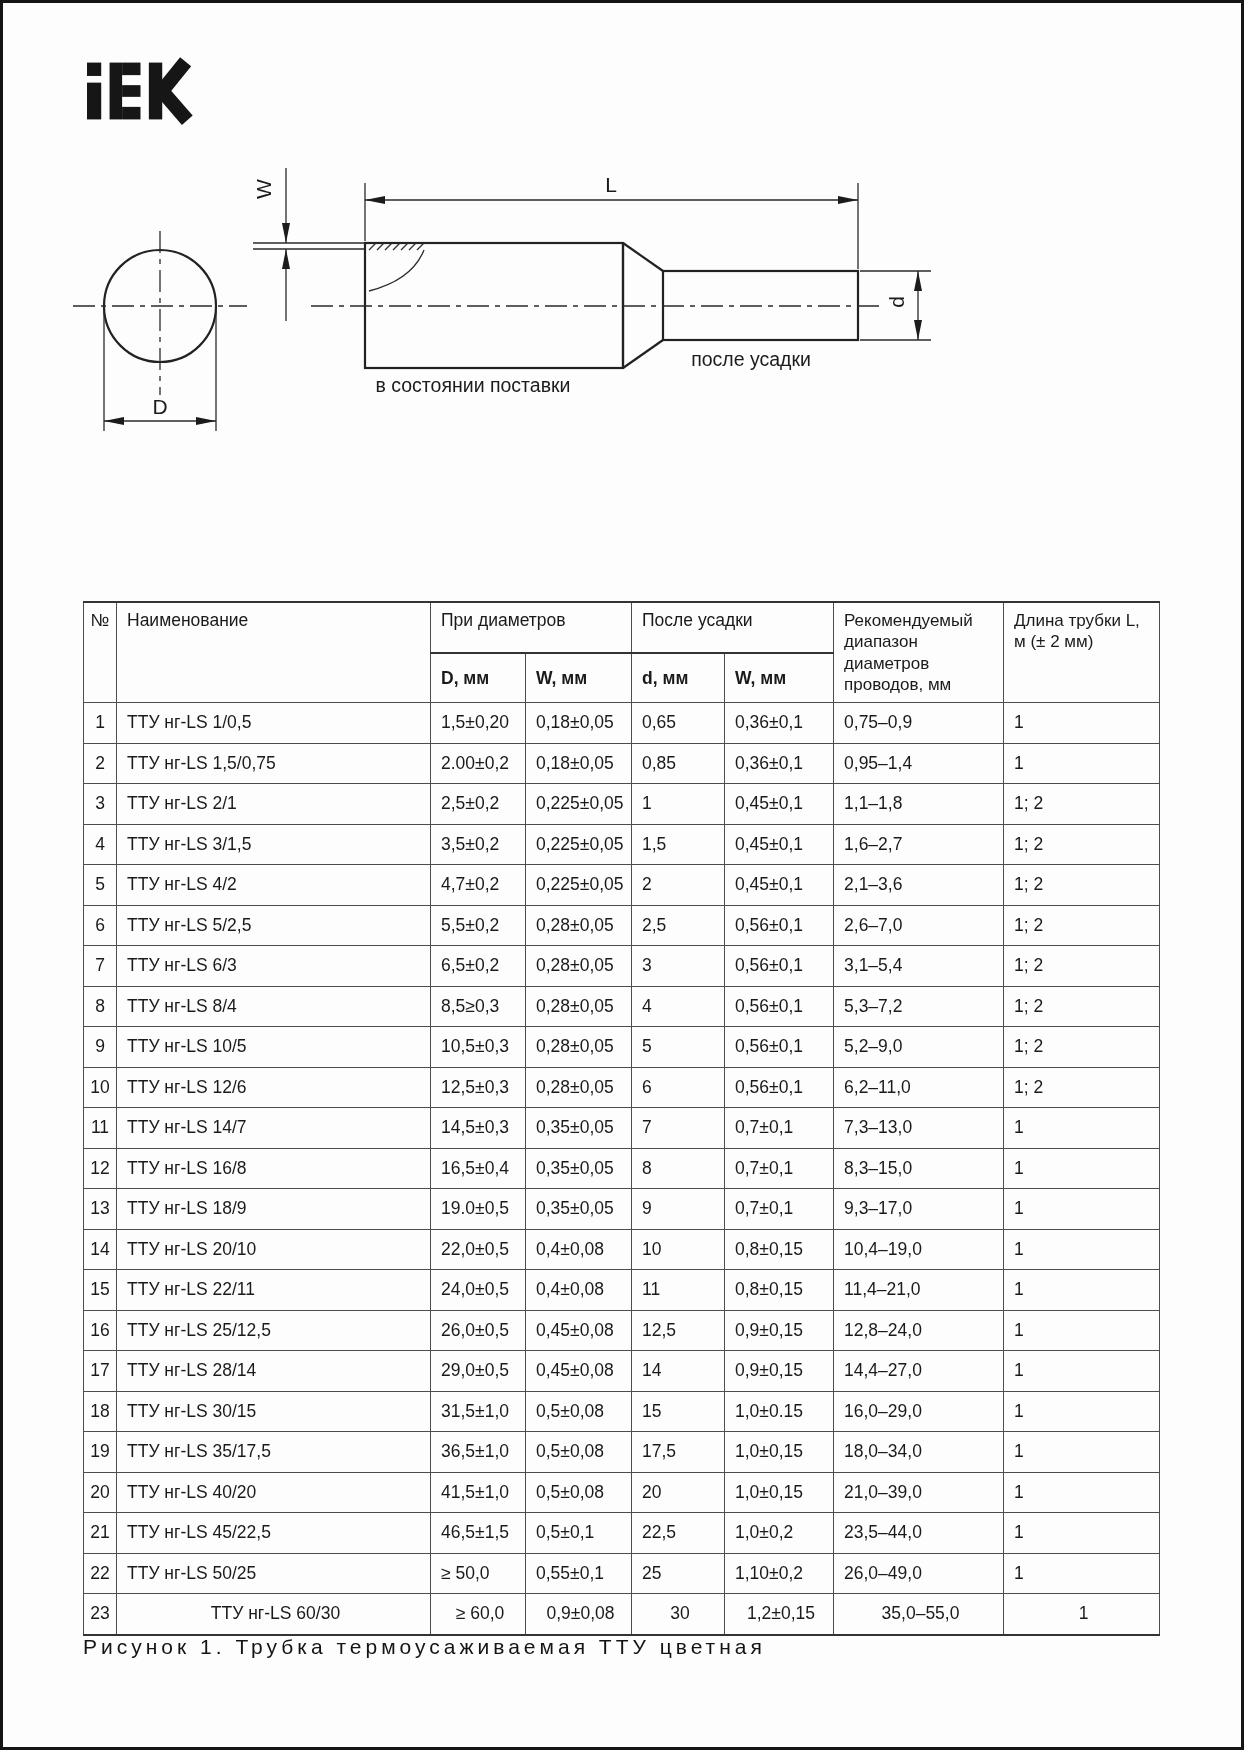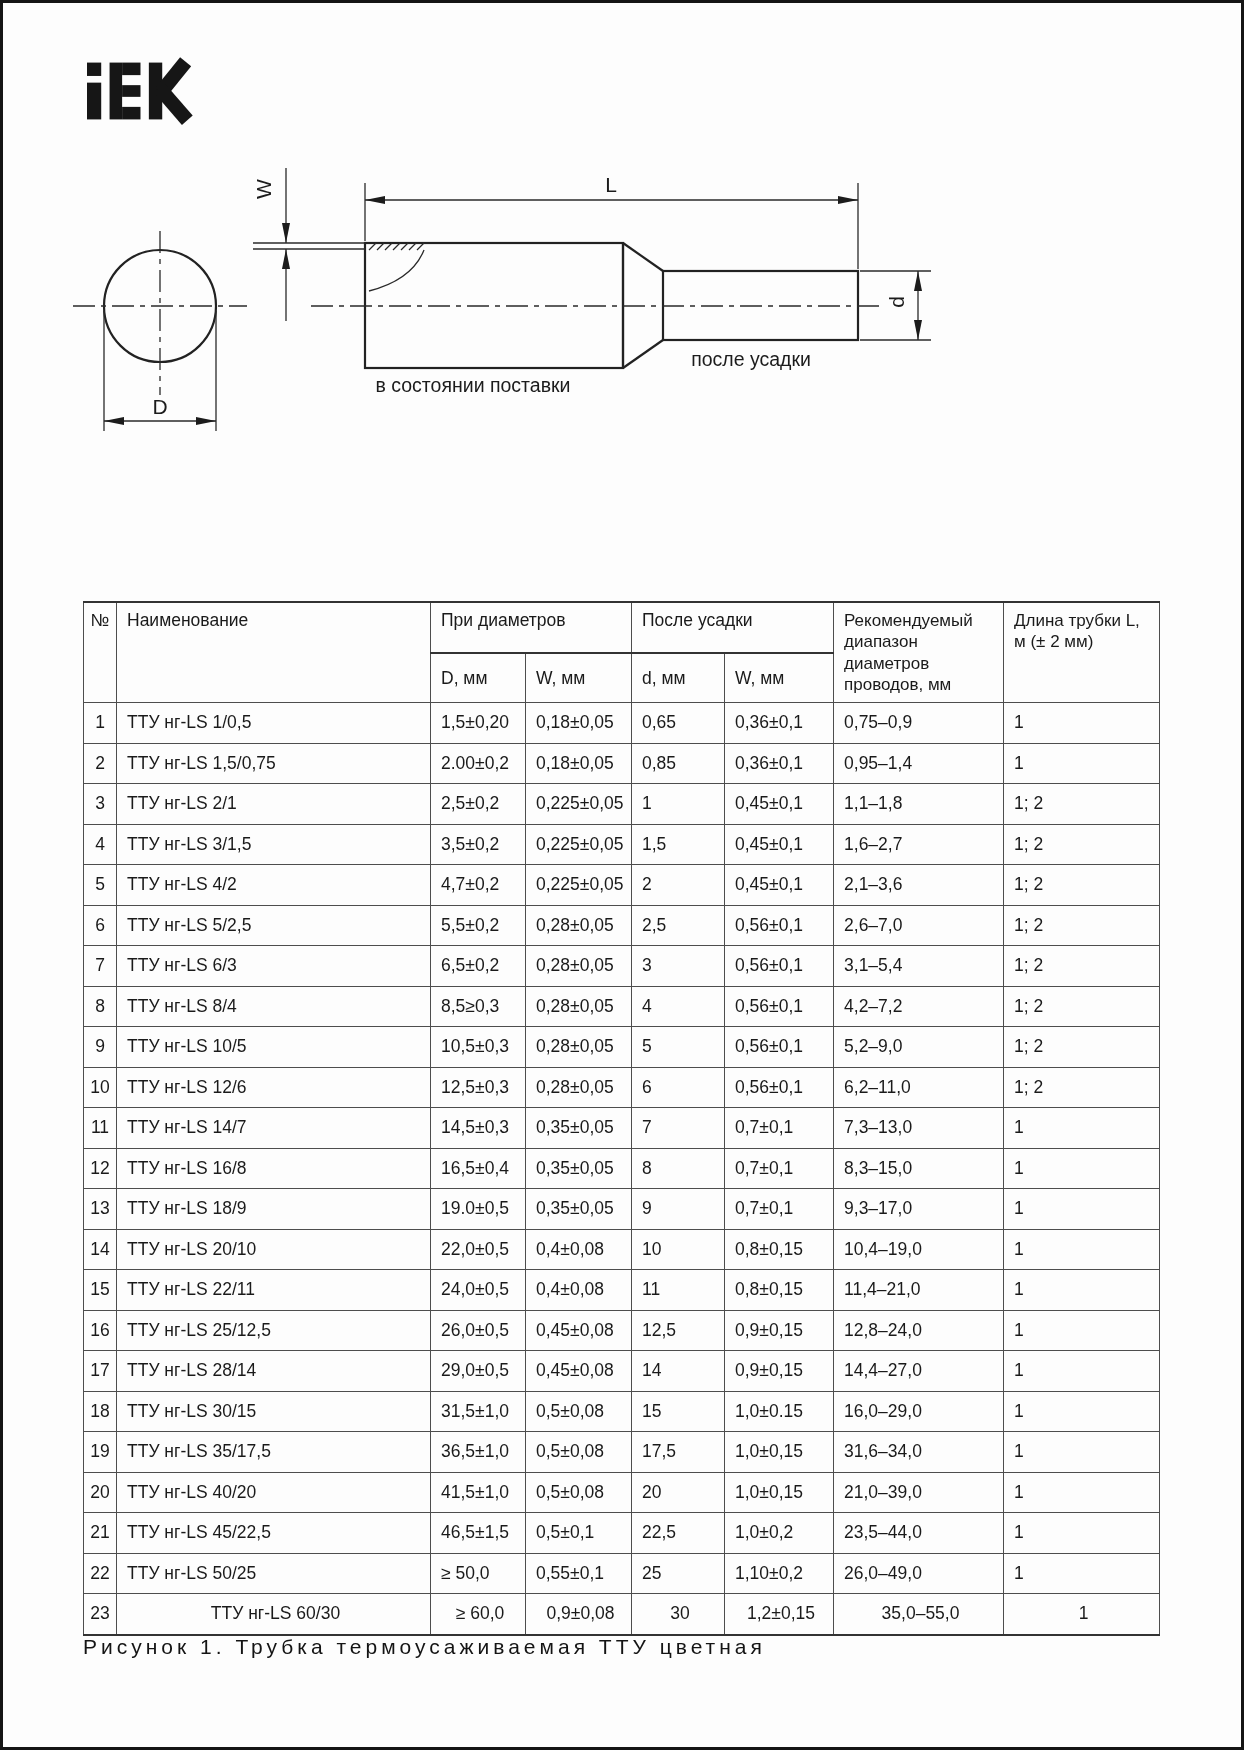--- a/index.html
+++ b/index.html
@@ -29,21 +29,21 @@
     border-collapse:collapse;table-layout:fixed;
     font-size:17.5px;color:#1a1a1a;
   }
   table.spec th,table.spec td{
     border:1.4px solid #4d4d4d;
     padding:2px 6px 2px 10px;
     font-weight:normal;text-align:left;
     overflow:hidden;white-space:nowrap;
   }
   table.spec thead tr.group th{height:40px;vertical-align:top;padding-top:7px;}
-  table.spec thead tr.sub th{height:44px;vertical-align:middle;}
+  table.spec thead tr.sub th{height:44px;vertical-align:middle;font-weight:bold;}
   table.spec th.wrap{white-space:normal;font-size:17px;line-height:1.25;padding-right:9px;}
   table.spec thead th{border-top:2.6px solid #333;}
   table.spec thead tr.group th[rowspan]{border-top:2.6px solid #333;}
   table.spec td{height:35.5px;vertical-align:middle;}
   table.spec tbody tr:last-child td{border-bottom:2.6px solid #333;text-align:center;}
   table.spec td.c,table.spec th.c{text-align:center;padding-left:2px;padding-right:2px;}
   .caption{
     position:absolute;left:80px;top:1632px;
     font-size:21px;letter-spacing:4px;color:#141414;
   }
@@ -240,21 +240,21 @@
           <td>3,1–5,4</td>
           <td>1; 2</td>
         </tr>
         <tr>
           <td class="c">8</td>
           <td>ТТУ нг-LS 8/4</td>
           <td>8,5≥0,3</td>
           <td>0,28±0,05</td>
           <td>4</td>
           <td>0,56±0,1</td>
-          <td>4,2–7,2</td>
+          <td>5,3–7,2</td>
           <td>1; 2</td>
         </tr>
         <tr>
           <td class="c">9</td>
           <td>ТТУ нг-LS 10/5</td>
           <td>10,5±0,3</td>
           <td>0,28±0,05</td>
           <td>5</td>
           <td>0,56±0,1</td>
           <td>5,2–9,0</td>
@@ -350,21 +350,21 @@
           <td>16,0–29,0</td>
           <td>1</td>
         </tr>
         <tr>
           <td class="c">19</td>
           <td>ТТУ нг-LS 35/17,5</td>
           <td>36,5±1,0</td>
           <td>0,5±0,08</td>
           <td>17,5</td>
           <td>1,0±0,15</td>
-          <td>31,6–34,0</td>
+          <td>18,0–34,0</td>
           <td>1</td>
         </tr>
         <tr>
           <td class="c">20</td>
           <td>ТТУ нг-LS 40/20</td>
           <td>41,5±1,0</td>
           <td>0,5±0,08</td>
           <td>20</td>
           <td>1,0±0,15</td>
           <td>21,0–39,0</td>

